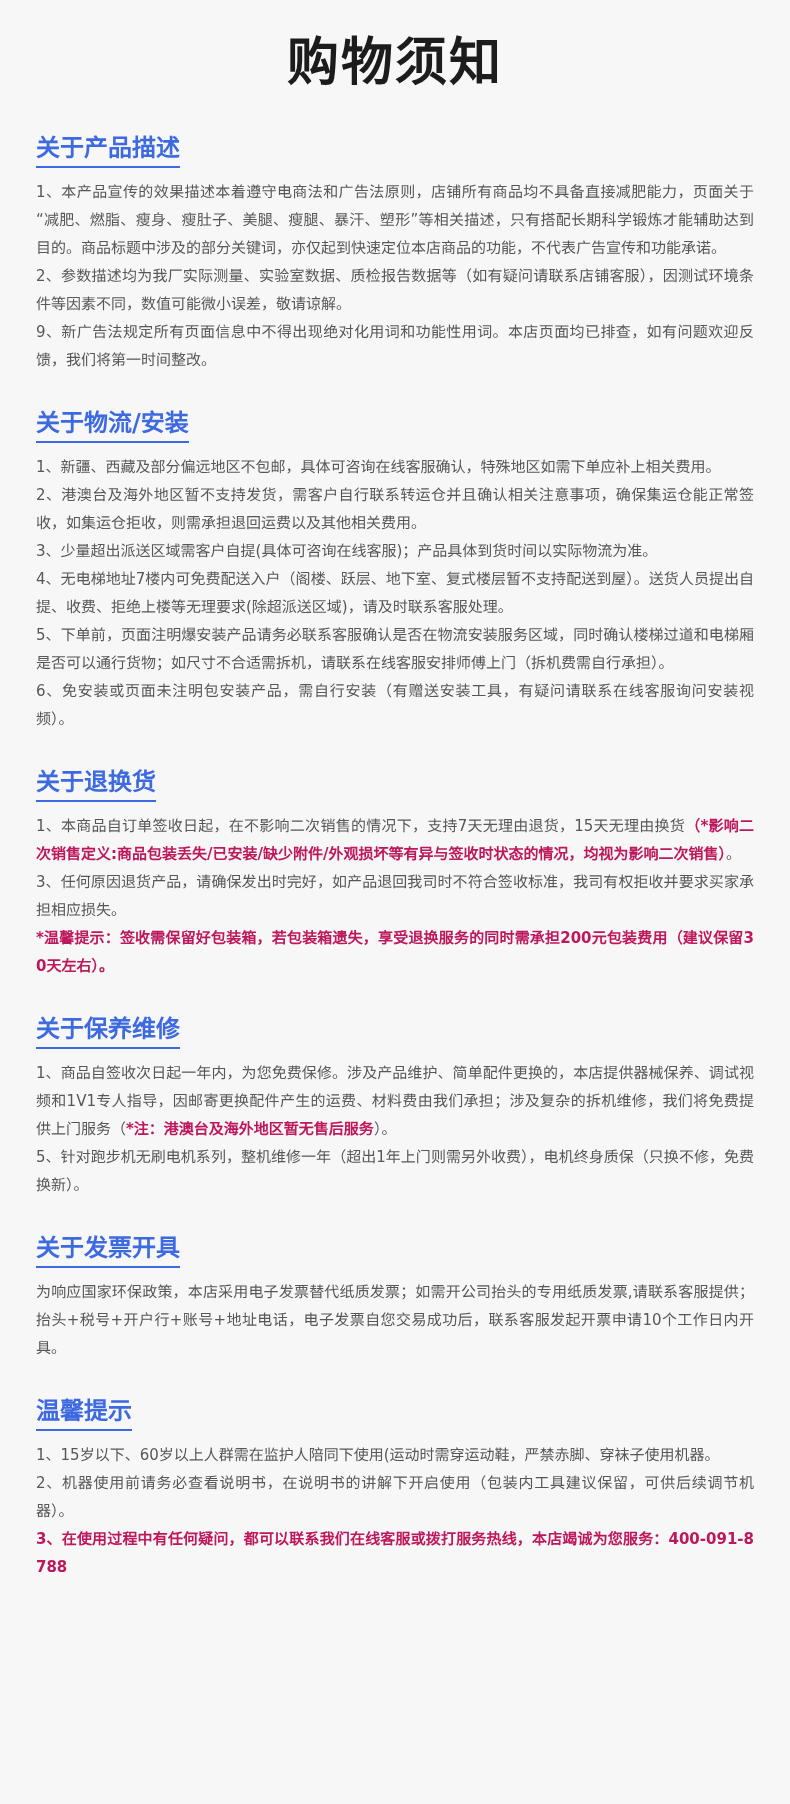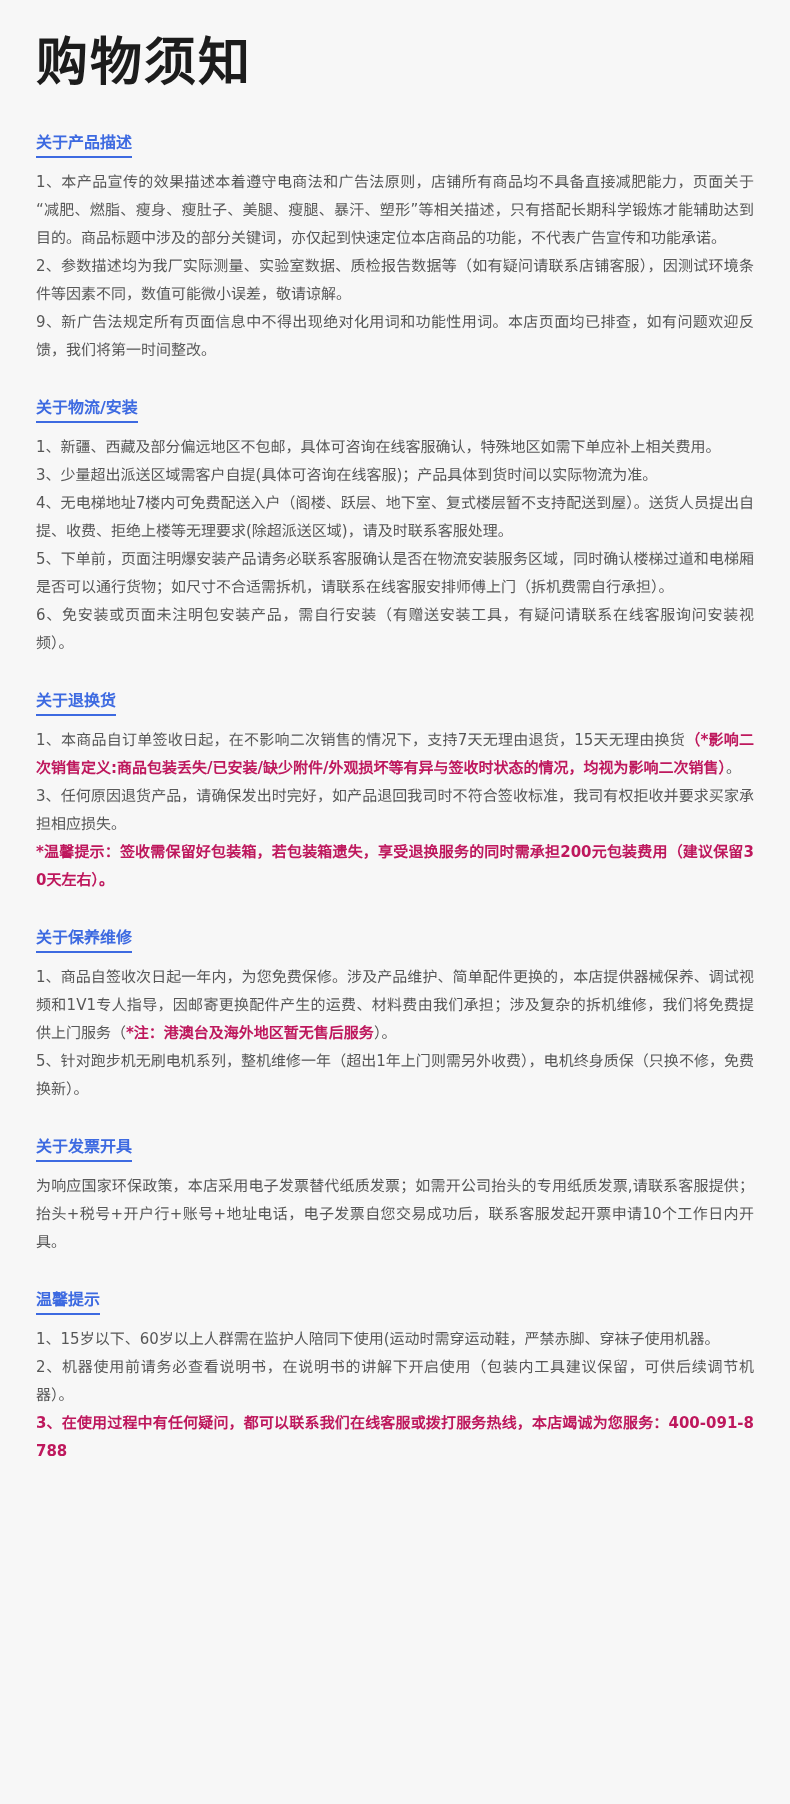--- a/index.html
+++ b/index.html
@@ -11,31 +11,31 @@
     color: #575757;
   }
   .page {
     width: 790px;
     min-height: 1804px;
     margin: 0 auto;
     padding: 26px 36px 40px;
   }
   .page-title {
     margin: 0;
-    text-align: left;
+    text-align: center;
     font-size: 52px;
     font-weight: 700;
     color: #1c1c1c;
     letter-spacing: 2px;
     line-height: 1.4;
   }
   section.notice-section { margin-top: 34px; }
   .section-heading {
     margin: 13px 0 10px 0;
-    font-size: 16px;
+    font-size: 24px;
     line-height: 1.25;
     font-weight: 700;
     color: var(--accent);
     text-decoration: underline;
   }
   .section-heading > span {
     display: inline-block;
     border-bottom: 2px solid var(--accent);
     padding-bottom: 3px;
   }
@@ -60,20 +60,21 @@
   <main>
       <section class="notice-section">
         <h2 class="section-heading"><span>关于产品描述</span></h2>
         <p class="section-paragraph"><span>1、本产品宣传的效果描述本着遵守电商法和广告法原则，店铺所有商品均不具备直接减肥能力，页面关于“减肥、燃脂、瘦身、瘦肚子、美腿、瘦腿、暴汗、塑形”等相关描述，只有搭配长期科学锻炼才能辅助达到目的。商品标题中涉及的部分关键词，亦仅起到快速定位本店商品的功能，不代表广告宣传和功能承诺。</span></p>
         <p class="section-paragraph"><span>2、参数描述均为我厂实际测量、实验室数据、质检报告数据等（如有疑问请联系店铺客服），因测试环境条件等因素不同，数值可能微小误差，敬请谅解。</span></p>
         <p class="section-paragraph"><span>9、新广告法规定所有页面信息中不得出现绝对化用词和功能性用词。本店页面均已排查，如有问题欢迎反馈，我们将第一时间整改。</span></p>
       </section>
       <section class="notice-section">
         <h2 class="section-heading"><span>关于物流/安装</span></h2>
         <p class="section-paragraph"><span>1、新疆、西藏及部分偏远地区不包邮，具体可咨询在线客服确认，特殊地区如需下单应补上相关费用。</span></p>
+        <p class="section-paragraph"><span>2、港澳台及海外地区暂不支持发货，需客户自行联系转运仓并且确认相关注意事项，确保集运仓能正常签收，如集运仓拒收，则需承担退回运费以及其他相关费用。</span></p>
         <p class="section-paragraph"><span>3、少量超出派送区域需客户自提(具体可咨询在线客服)；产品具体到货时间以实际物流为准。</span></p>
         <p class="section-paragraph"><span>4、无电梯地址7楼内可免费配送入户（阁楼、跃层、地下室、复式楼层暂不支持配送到屋）。送货人员提出自提、收费、拒绝上楼等无理要求(除超派送区域)，请及时联系客服处理。</span></p>
         <p class="section-paragraph"><span>5、下单前，页面注明爆安装产品请务必联系客服确认是否在物流安装服务区域，同时确认楼梯过道和电梯厢是否可以通行货物；如尺寸不合适需拆机，请联系在线客服安排师傅上门（拆机费需自行承担）。</span></p>
         <p class="section-paragraph"><span>6、免安装或页面未注明包安装产品，需自行安装（有赠送安装工具，有疑问请联系在线客服询问安装视频）。</span></p>
       </section>
       <section class="notice-section">
         <h2 class="section-heading"><span>关于退换货</span></h2>
         <p class="section-paragraph"><span>1、本商品自订单签收日起，在不影响二次销售的情况下，支持7天无理由退货，15天无理由换货</span><strong>（*影响二次销售定义:商品包装丢失/已安装/缺少附件/外观损坏等有异与签收时状态的情况，均视为影响二次销售）</strong><span>。</span></p>
         <p class="section-paragraph"><span>3、任何原因退货产品，请确保发出时完好，如产品退回我司时不符合签收标准，我司有权拒收并要求买家承担相应损失。</span></p>
         <p class="section-paragraph"><strong>*温馨提示：签收需保留好包装箱，若包装箱遗失，享受退换服务的同时需承担200元包装费用（建议保留30天左右）。</strong></p>

